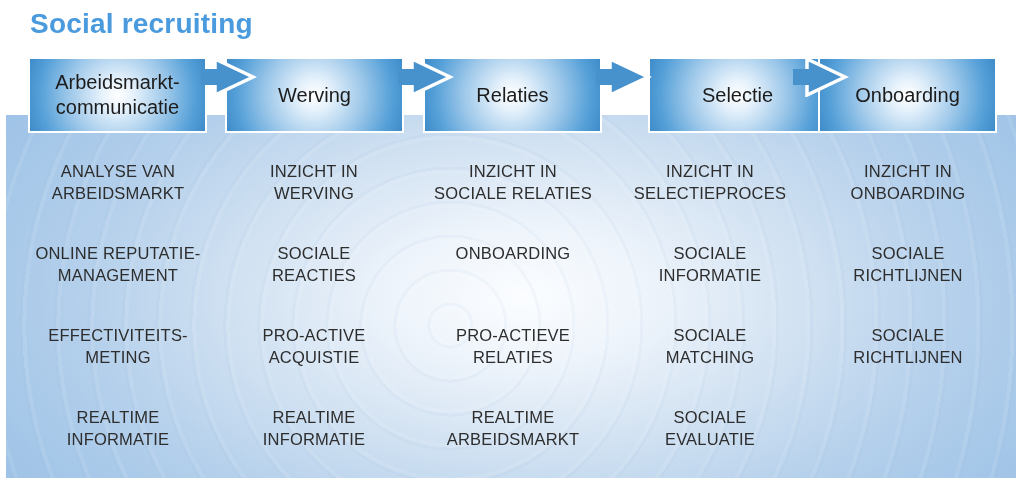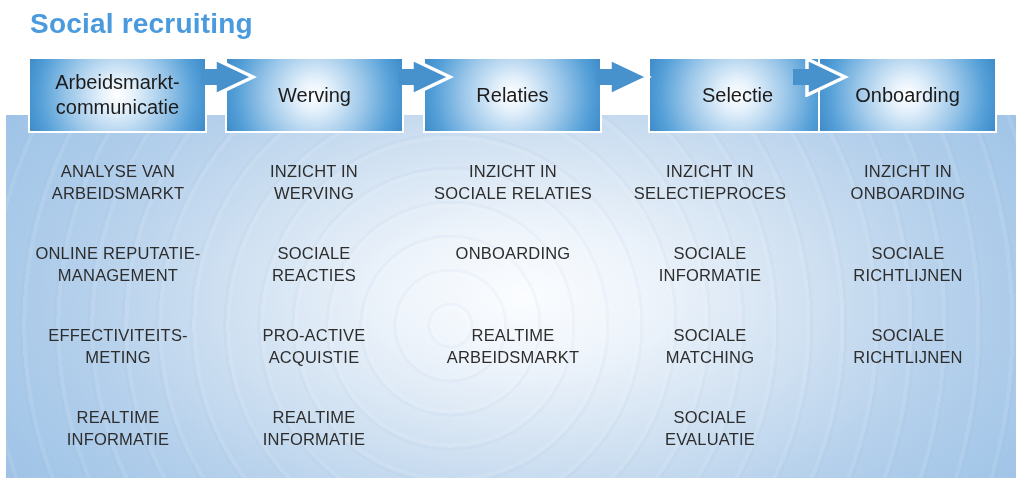--- a/index.html
+++ b/index.html
@@ -175,20 +175,24 @@
   <div class="column" style="left:408px">
     <div class="cell">
       <div class="line">INZICHT IN</div>
       <div class="line">SOCIALE RELATIES</div>
     </div>
     <div class="cell">
       <div class="line">ONBOARDING</div>
       <div class="line"></div>
     </div>
     <div class="cell">
+      <div class="line">PRO-ACTIEVE</div>
+      <div class="line">RELATIES</div>
+    </div>
+    <div class="cell">
       <div class="line">REALTIME</div>
       <div class="line">ARBEIDSMARKT</div>
     </div>
   </div>
 
   <div class="column" style="left:605px">
     <div class="cell">
       <div class="line">INZICHT IN</div>
       <div class="line">SELECTIEPROCES</div>
     </div>

